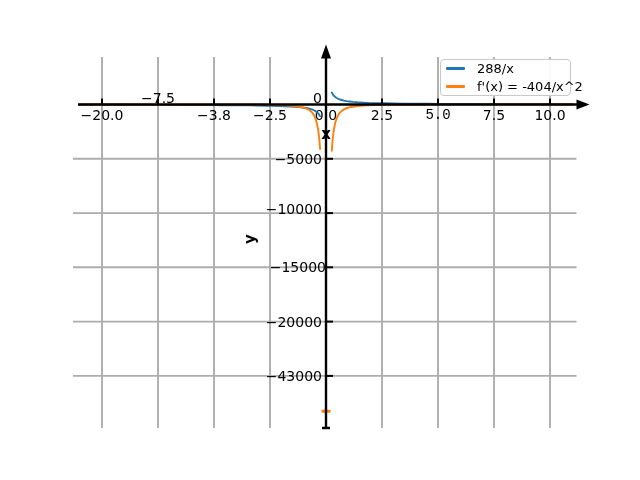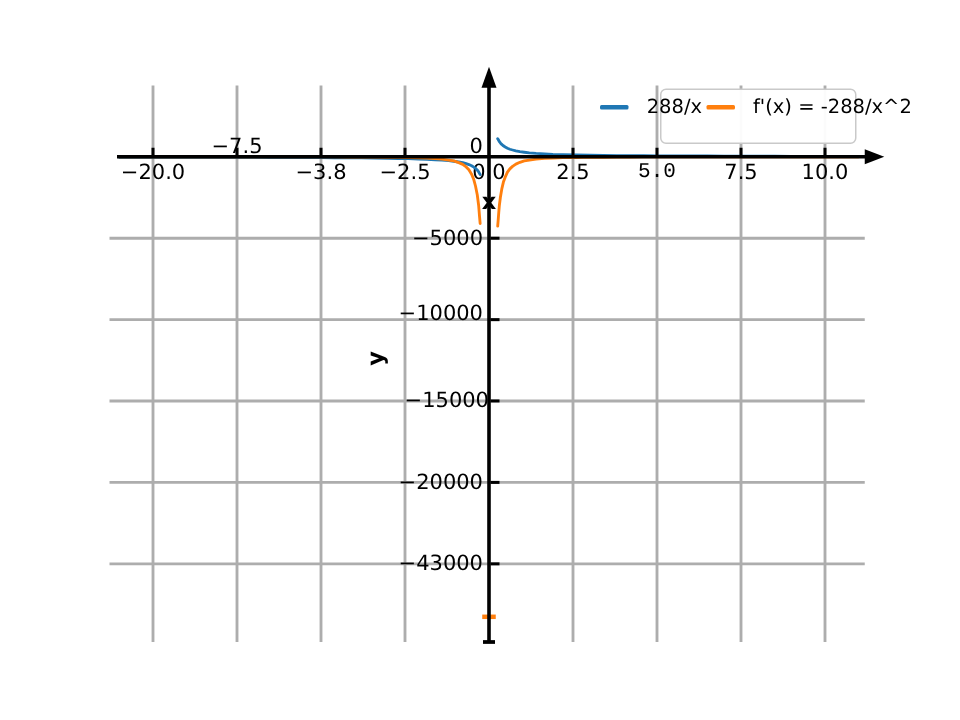--- a/index.html
+++ b/index.html
@@ -13,21 +13,21 @@
   #plot-layer{z-index:3;}
   .tick-label{
     position:absolute;color:#000;font-size:14px;line-height:16px;white-space:nowrap;
   }
   .x-tick{transform:translateX(-50%);}
   .y-tick{text-align:right;}
   .axis-label{position:absolute;color:#000;font-size:15px;font-weight:600;z-index:2;}
   #legend{
     position:absolute;z-index:5;background:rgba(255,255,255,0.95);
     border:1.2px solid #c9c9c9;border-radius:4px;
-    display:flex;flex-direction:row;justify-content:center;gap:3px;
+    display:flex;flex-direction:column;justify-content:center;gap:3px;
     padding:4px 8px 4px 5px;box-sizing:border-box;
   }
   .legend-item{display:flex;align-items:center;height:15px;}
   .legend-line{width:19px;height:2.6px;border-radius:1px;flex:0 0 auto;}
   .legend-text{margin-left:12px;font-size:13px;color:#000;white-space:nowrap;}
 </style>
 </head>
 <body>
 
 <div id="figure">
@@ -93,16 +93,16 @@
       <line x1="327" y1="375.9" x2="333" y2="375.9" stroke="#000000" stroke-width="2"></line>
     </svg>
 
   <div id="legend" style="left:440px;top:59px;width:131px;height:37px;">
     <div class="legend-item">
       <span class="legend-line" id="legend-line-0" style="background: rgb(31, 119, 180);"></span>
       <span class="legend-text">288/x</span>
     </div>
     <div class="legend-item">
       <span class="legend-line" id="legend-line-1" style="background: rgb(255, 127, 14);"></span>
-      <span class="legend-text">f'(x) = -288/x^2</span>
+      <span class="legend-text">f'(x) = -404/x^2</span>
     </div>
   </div>
 </div>
 
 </body></html>

